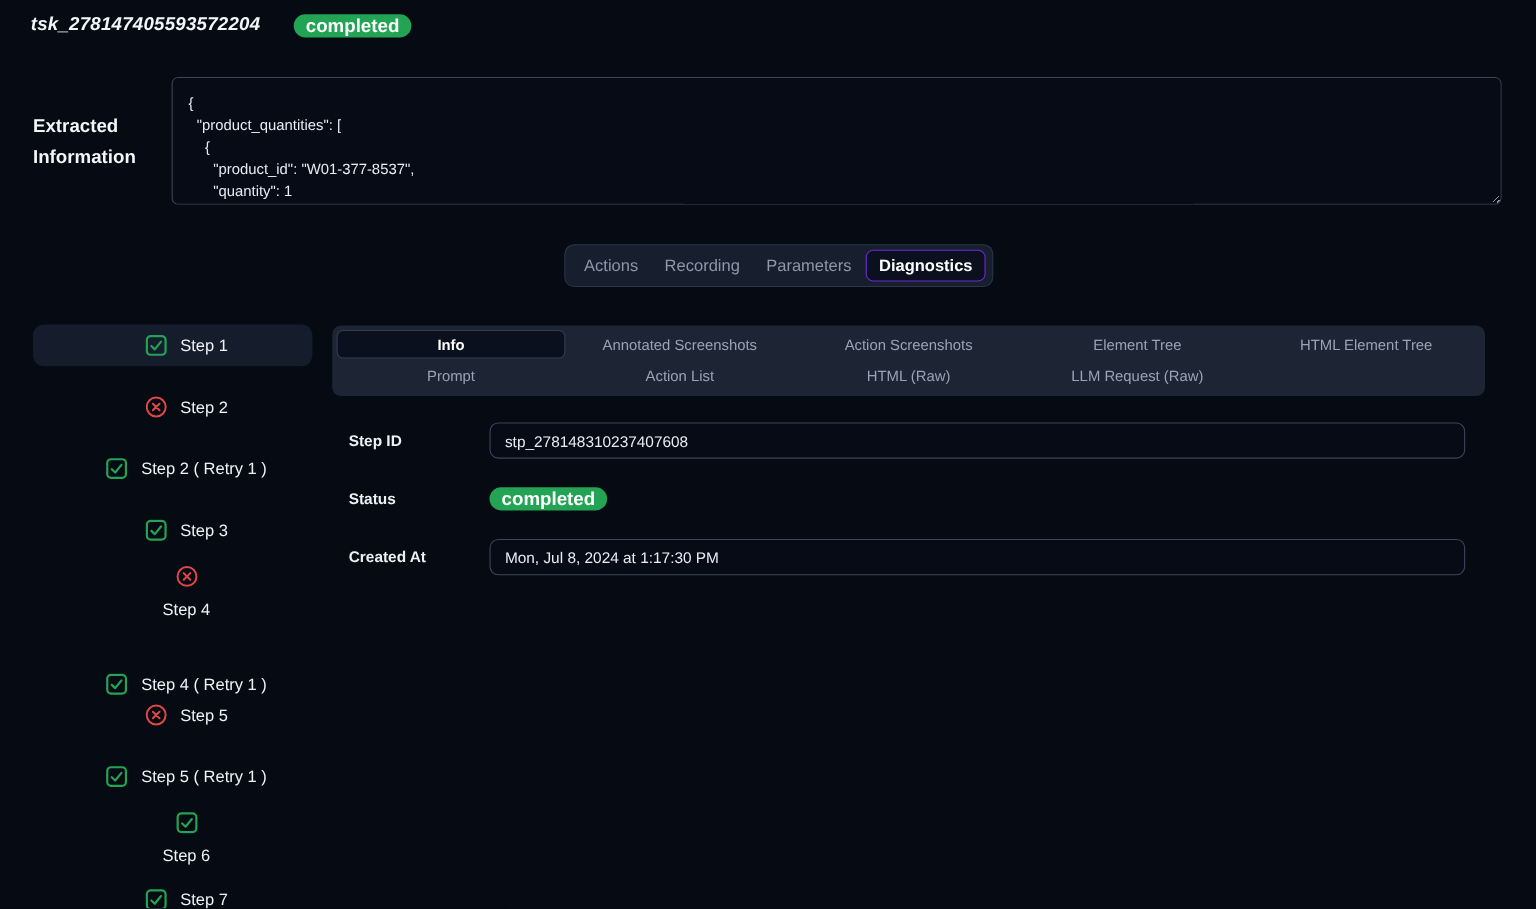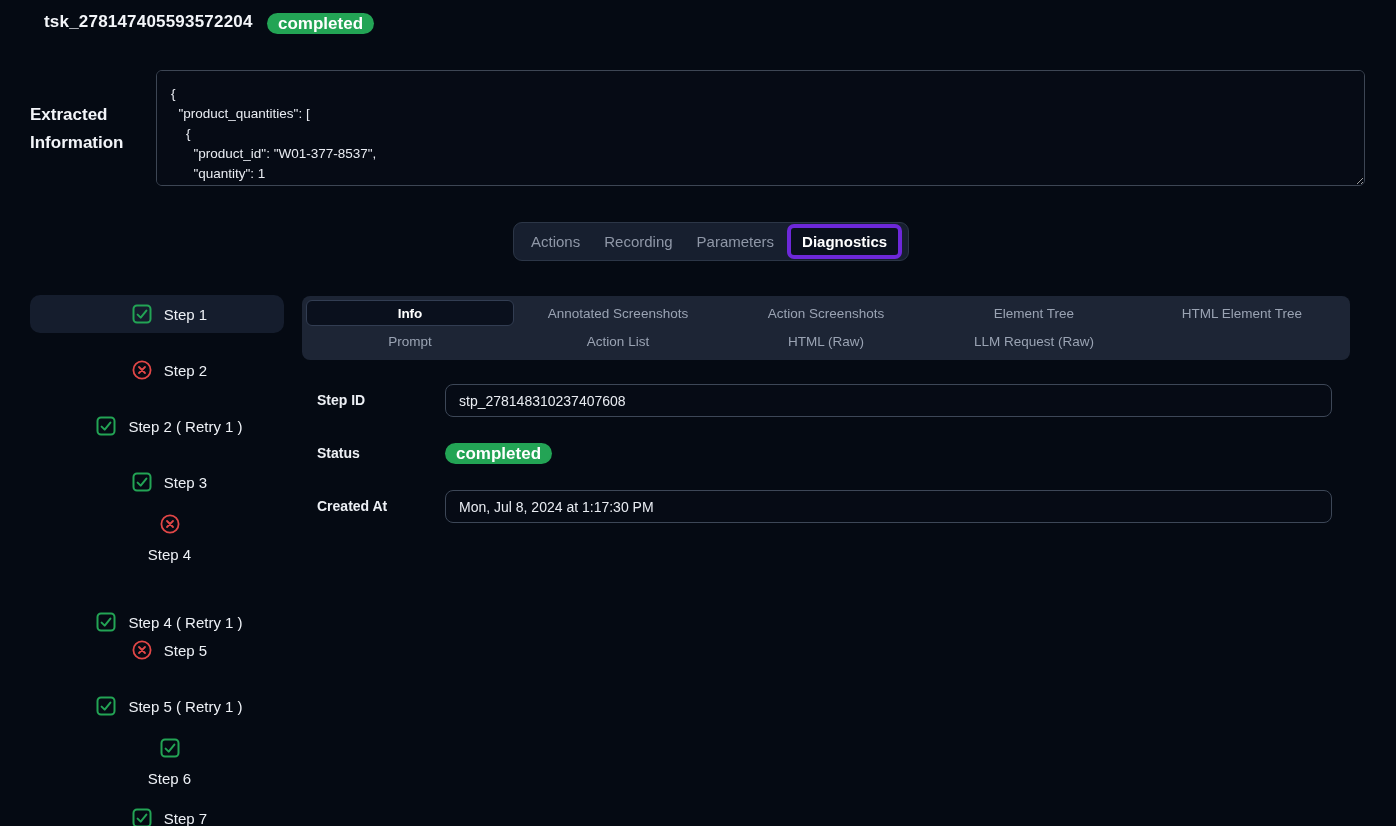--- a/index.html
+++ b/index.html
@@ -1,33 +1,33 @@
 <!DOCTYPE html>
 <html style="--green: #23a455; --red: #e14747;"><head>
 <meta charset="utf-8">
 <style>
   * { margin:0; padding:0; box-sizing:border-box; }
   html,body { background:#050a13; }
   body { font-family:"Liberation Sans", sans-serif; }
   #screen { position:relative; width:1396px; height:826px; background:#050a13; overflow:hidden; color:#eef1f6; }
 
   
-  .page-title { position:absolute; left:44px; top:12px; font-size:17px; font-weight:700; letter-spacing:.2px; color:#f3f5f9; }
+  .page-title { position:absolute; left:28px; top:12px; font-size:17px; font-weight:700; letter-spacing:.2px; color:#f3f5f9;font-style:italic; }
   .badge { display:inline-flex; align-items:center; justify-content:center; height:21px; padding:0 11px; border-radius:11px; background:var(--green,#23a455); color:#fff; font-size:17px; font-weight:700; }
   .task-badge { position:absolute; left:267px; top:13px; }
 
   
   .extracted-label { position:absolute; left:30px; top:101px; width:130px; font-size:17px; font-weight:700; line-height:28px; color:#f3f5f9; }
   .extracted-textarea { position:absolute; left:156px; top:70px; width:1209px; height:116px; background:#060b15; border:1px solid #3d4654; border-radius:6px; padding:13px 14px; color:#e9ecf2; font-family:"Liberation Sans", sans-serif; font-size:13.5px; line-height:20px; resize:both; outline:none; overflow:auto; scrollbar-width:none; white-space:pre; }
   .extracted-textarea::-webkit-scrollbar { display:none; }
 
   
   .tabbar { position:absolute; left:513px; top:222px; height:39px; display:flex; align-items:center; gap:2px; padding:0 6px; background:#171f2f; border:1px solid #2c3647; border-radius:9px; }
   .tab { padding:6px 11px; font-size:15px; color:#8f97a7; border-radius:7px; cursor:pointer; white-space:nowrap; }
-  .tab.active { background:#0a101d; border:4px solid #6d28d9; color:#ffffff; font-weight:700; padding:5px 11px; }
+  .tab.active { background:#0a101d; border:1px solid #6d28d9; color:#ffffff; font-weight:700; padding:5px 11px; }
 
   
   .subtabs { position:absolute; left:302px; top:296px; width:1048px; height:64px; background:#1d2535; border-radius:8px; padding:4px; display:grid; grid-template-columns:repeat(5,1fr); grid-auto-rows:26px; row-gap:2px; }
   .subtab { display:flex; align-items:center; justify-content:center; font-size:13.5px; font-weight:500; color:#9aa3b3; border-radius:6px; cursor:pointer; white-space:nowrap; }
   .subtab.active { background:#0a101d; border:1px solid #323d52; color:#ffffff; font-weight:700; }
 
   
   .field-label { position:absolute; left:317px; height:33px; line-height:33px; font-size:14px; font-weight:600; color:#edf0f5; }
   .field-input { position:absolute; left:445px; width:887px; height:33px; background:#060b15; border:1px solid #3d4757; border-radius:8px; color:#e9ecf2; font-family:"Liberation Sans", sans-serif; font-size:14px; padding:0 13px; outline:none; }
   .status-badge-pos { position:absolute; left:445px; top:443px; }

